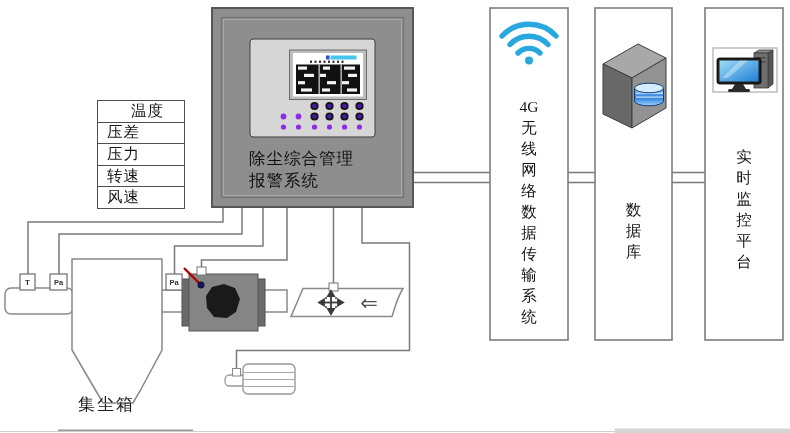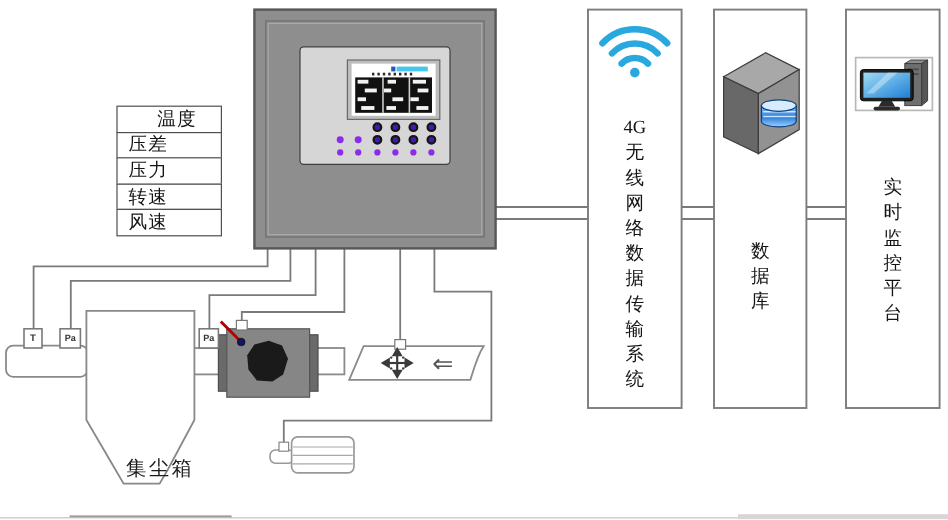--- a/index.html
+++ b/index.html
@@ -4,29 +4,29 @@
 <style>
   html,body{margin:0;padding:0;background:#fff;}
   #stage{position:relative;width:790px;height:433px;background:#ffffff;overflow:hidden;
          font-family:"Liberation Serif","DejaVu Serif",serif;color:#141414;}
   #art{position:absolute;left:0;top:0;z-index:1;}
   .ov{position:absolute;z-index:2;}
   .legend{left:97px;top:88px;width:88px;}
   .legend-row{box-sizing:border-box;height:22.6px;border:1px solid #4f4f4f;margin-top:-1px;
               background:#fff;display:flex;align-items:center;padding-left:9px;
               font-size:15.5px;letter-spacing:1px;}
-  .legend-row:first-child{margin-top:0;padding-left:33px;}
+  .legend-row:first-child{margin-top:12px;padding-left:33px;}
   .panel-title{left:249px;top:148px;width:164px;font-size:16.5px;line-height:21.5px;
                white-space:pre-line;color:#0f0f0f;font-weight:500;letter-spacing:1px;}
   .vtext{white-space:pre-line;text-align:center;line-height:21px;font-size:15.5px;
          color:#141414;font-weight:500;}
   .v-4g{left:490px;top:96px;width:78px;}
   .v-db{left:595px;top:199px;width:77px;}
   .v-pf{left:705px;top:146px;width:78px;}
-  .dust-label{left:78px;top:379px;width:84px;text-align:right;font-size:17px;
+  .dust-label{left:78px;top:393px;width:84px;text-align:left;font-size:17px;
               letter-spacing:2px;color:#1c1c1c;}
 </style>
 </head>
 <body>
 
 <div id="stage">
 
 <svg id="art" width="790" height="433" viewBox="0 0 790 433">
   <defs>
     <linearGradient id="gScreen" x1="0" y1="0" x2="1" y2="1">
@@ -221,20 +221,22 @@
 </svg>
 
 <div class="ov legend">
   <div class="legend-row">温度</div>
   <div class="legend-row">压差</div>
   <div class="legend-row">压力</div>
   <div class="legend-row">转速</div>
   <div class="legend-row">风速</div>
 </div>
 
+<div class="ov panel-title">除尘综合管理
+报警系统</div>
 
 <div class="ov vtext v-4g">4G
 无
 线
 网
 络
 数
 据
 传
 输

